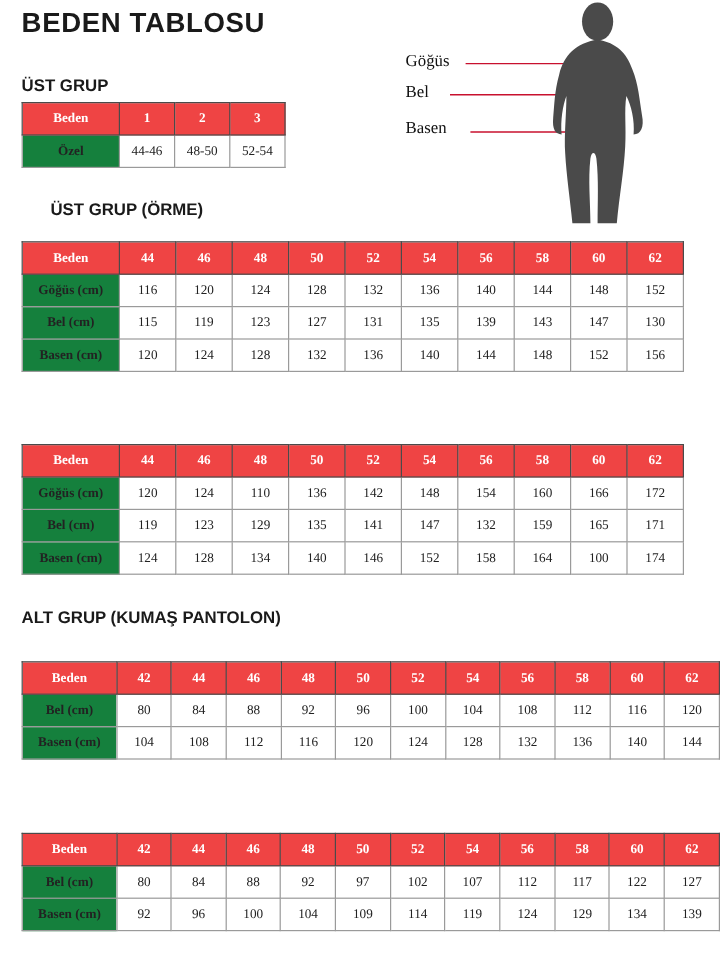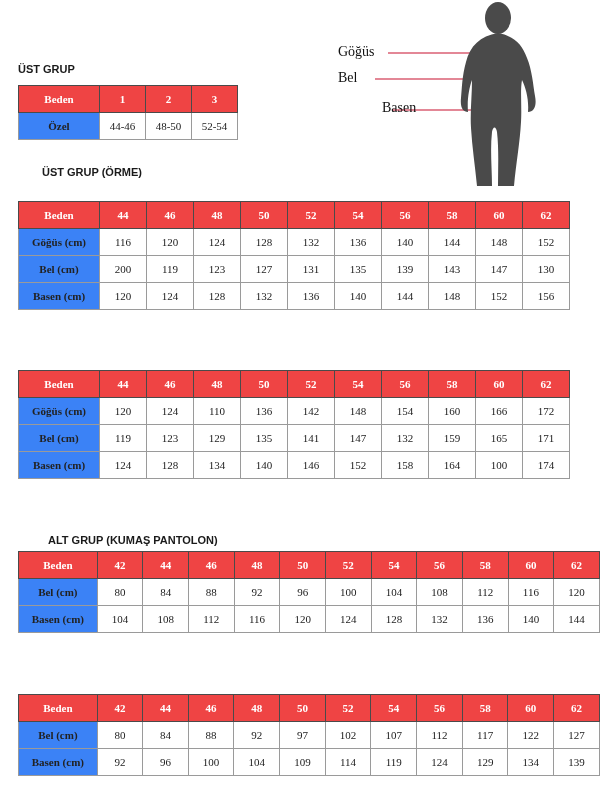--- a/index.html
+++ b/index.html
@@ -27,21 +27,21 @@
     font-family: "Liberation Sans", sans-serif;
     font-weight: bold;
     font-size: 23px;
     letter-spacing: 0.5px;
     color: #1a1a1a;
   }
   .section-title {
     position: absolute;
     font-family: "Liberation Sans", sans-serif;
     font-weight: bold;
-    font-size: 11px;
+    font-size: 14px;
     color: #1a1a1a;
     left: 18px;
   }
   table.sizetbl {
     position: absolute;
     border-collapse: collapse;
     font-family: "Liberation Serif", serif;
     font-size: 11px;
   }
   table.sizetbl th, table.sizetbl td {
@@ -53,21 +53,21 @@
     color: #222;
   }
   table.sizetbl thead th {
     background: #ef4444;
     color: #ffffff;
     font-weight: bold;
     border: 1px solid #4a4a4a;
   }
   table.sizetbl tbody td.rowhead {
     font-weight: bold;
-    background: #3b82f6;
+    background: #15803d;
   }
   table.sizetbl tbody td {
     background: #ffffff;
   }
 
   
   #tbl-ust-grup-small { left: 18px; top: 85px; }
   #tbl-ust-grup-small th:first-child, #tbl-ust-grup-small td:first-child { width: 80px; }
   #tbl-ust-grup-small th, #tbl-ust-grup-small td { width: 45px; }
 
@@ -76,48 +76,49 @@
   .wide th, .wide td { width: 46px; }
 
   #tbl-orme { left: 18px; top: 201px; }
   #tbl-dokuma { left: 18px; top: 370px; }
   #tbl-kumas { left: 18px; top: 551px; }
   #tbl-kot { left: 18px; top: 694px; }
 
   #title-ust-grup { top: 63px; }
   #title-orme { top: 166px; margin-left: 24px; }
   #title-dokuma { top: 348px; }
-  #title-kumas { top: 534px; margin-left: 30px; }
+  #title-kumas { top: 506px; }
   #title-kot { top: 659px; }
 
   
   .figure-wrap {
     position: absolute;
     left: 330px;
     top: 0px;
     width: 270px;
     height: 190px;
   }
   .fig-label {
     position: absolute;
     font-family: "Liberation Serif", serif;
     font-size: 14px;
     color: #111;
     white-space: nowrap;
   }
   #lbl-gogus { left: 8px; top: 44px; }
   #lbl-bel { left: 8px; top: 70px; }
-  #lbl-basen { left: 8px; top: 100px; margin-left: 44px; }
+  #lbl-basen { left: 8px; top: 100px; }
   .fig-svg { position: absolute; left: 0; top: 0; }
 </style>
 </head>
 <body>
 
 <div class="page">
 
+  <div class="main-title">BEDEN TABLOSU</div>
 
   <div class="figure-wrap">
     <svg class="fig-svg" width="270" height="190" viewBox="0 0 270 190">
 
       <line x1="58" y1="53" x2="165" y2="53" stroke="#c8102e" stroke-width="1.2"></line>
       <line x1="165" y1="53" x2="172" y2="60" stroke="#c8102e" stroke-width="1.2"></line>
       <line x1="45" y1="79" x2="160" y2="79" stroke="#c8102e" stroke-width="1.2"></line>
       <circle cx="160" cy="79" r="2.2" fill="#c8102e"></circle>
       <line x1="62" y1="110" x2="150" y2="110" stroke="#c8102e" stroke-width="1.2"></line>
       <line x1="150" y1="110" x2="168" y2="100" stroke="#c8102e" stroke-width="1.2"></line>
@@ -196,21 +197,21 @@
           <td>128</td>
           <td>132</td>
           <td>136</td>
           <td>140</td>
           <td>144</td>
           <td>148</td>
           <td>152</td>
         </tr>
         <tr>
           <td class="rowhead">Bel (cm)</td>
-          <td>200</td>
+          <td>115</td>
           <td>119</td>
           <td>123</td>
           <td>127</td>
           <td>131</td>
           <td>135</td>
           <td>139</td>
           <td>143</td>
           <td>147</td>
           <td>130</td>
         </tr>

